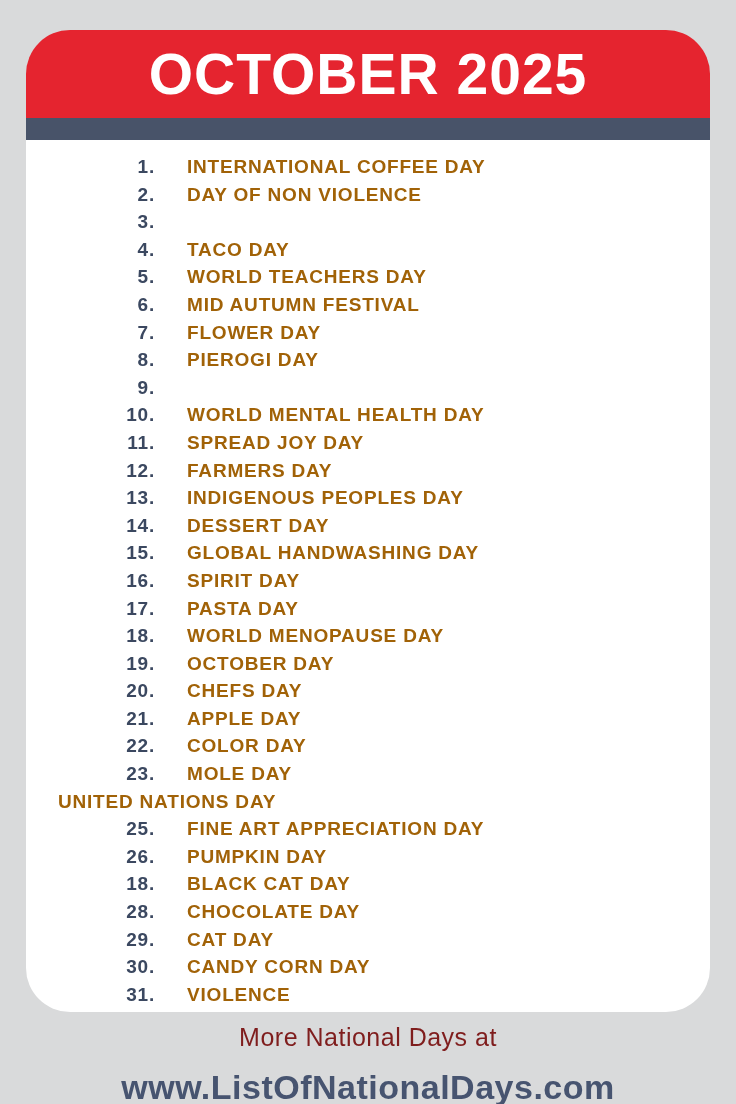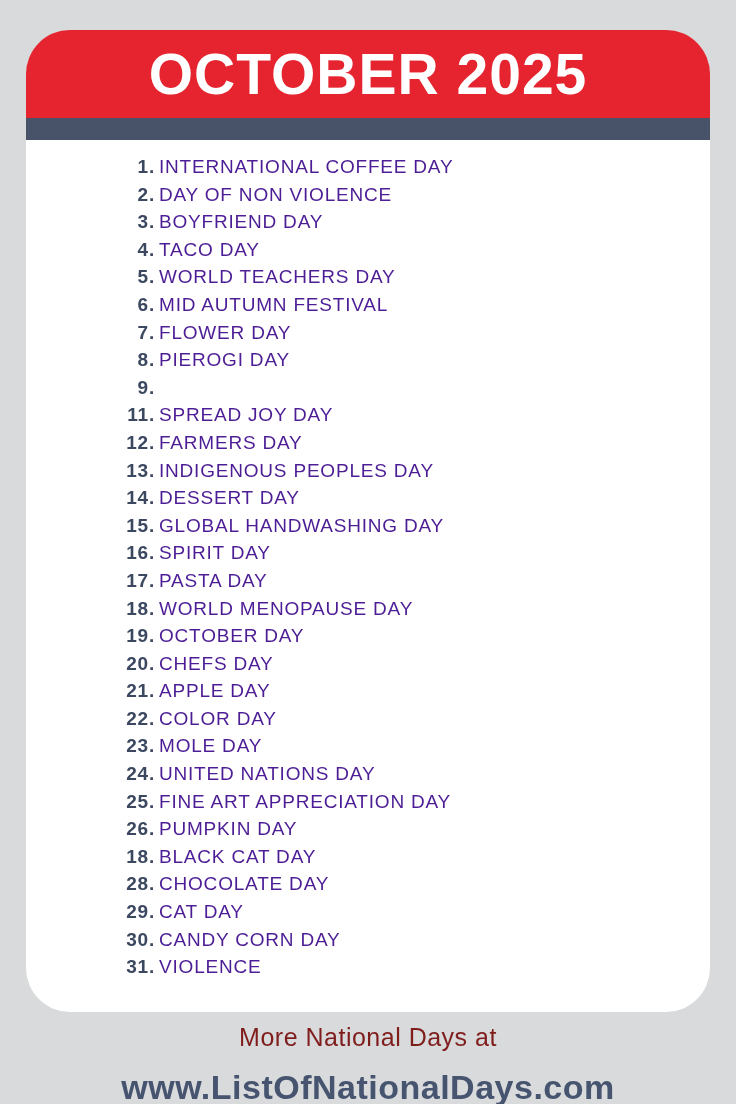--- a/index.html
+++ b/index.html
@@ -63,23 +63,23 @@
     line-height: 27.6px;
   }
   .day-num {
     width: 129px;
     text-align: right;
     font-weight: bold;
     color: #3b4860;
     flex: 0 0 auto;
   }
   .day-label {
-    margin-left: 4px;
-    color: #4c1d95;
-    font-weight: normal;
+    margin-left: 32px;
+    color: #a16207;
+    font-weight: bold;
   }
   .footer {
     position: absolute;
     left: 0;
     top: 1022px;
     width: 736px;
     text-align: center;
   }
   .footer .tagline {
     font-size: 25px;
@@ -113,21 +113,20 @@
     <span class="day-label">INTERNATIONAL COFFEE DAY</span>
   </li>
 
   <li>
     <span class="day-num">2.</span>
     <span class="day-label">DAY OF NON VIOLENCE</span>
   </li>
 
   <li>
     <span class="day-num">3.</span>
-    <span class="day-label">BOYFRIEND DAY</span>
   </li>
 
   <li>
     <span class="day-num">4.</span>
     <span class="day-label">TACO DAY</span>
   </li>
 
   <li>
     <span class="day-num">5.</span>
     <span class="day-label">WORLD TEACHERS DAY</span>
@@ -145,20 +144,24 @@
 
   <li>
     <span class="day-num">8.</span>
     <span class="day-label">PIEROGI DAY</span>
   </li>
 
   <li>
     <span class="day-num">9.</span>
   </li>
 
+  <li>
+    <span class="day-num">10.</span>
+    <span class="day-label">WORLD MENTAL HEALTH DAY</span>
+  </li>
 
   <li>
     <span class="day-num">11.</span>
     <span class="day-label">SPREAD JOY DAY</span>
   </li>
 
   <li>
     <span class="day-num">12.</span>
     <span class="day-label">FARMERS DAY</span>
   </li>
@@ -212,21 +215,20 @@
     <span class="day-num">22.</span>
     <span class="day-label">COLOR DAY</span>
   </li>
 
   <li>
     <span class="day-num">23.</span>
     <span class="day-label">MOLE DAY</span>
   </li>
 
   <li>
-    <span class="day-num">24.</span>
     <span class="day-label">UNITED NATIONS DAY</span>
   </li>
 
   <li>
     <span class="day-num">25.</span>
     <span class="day-label">FINE ART APPRECIATION DAY</span>
   </li>
 
   <li>
     <span class="day-num">26.</span>

